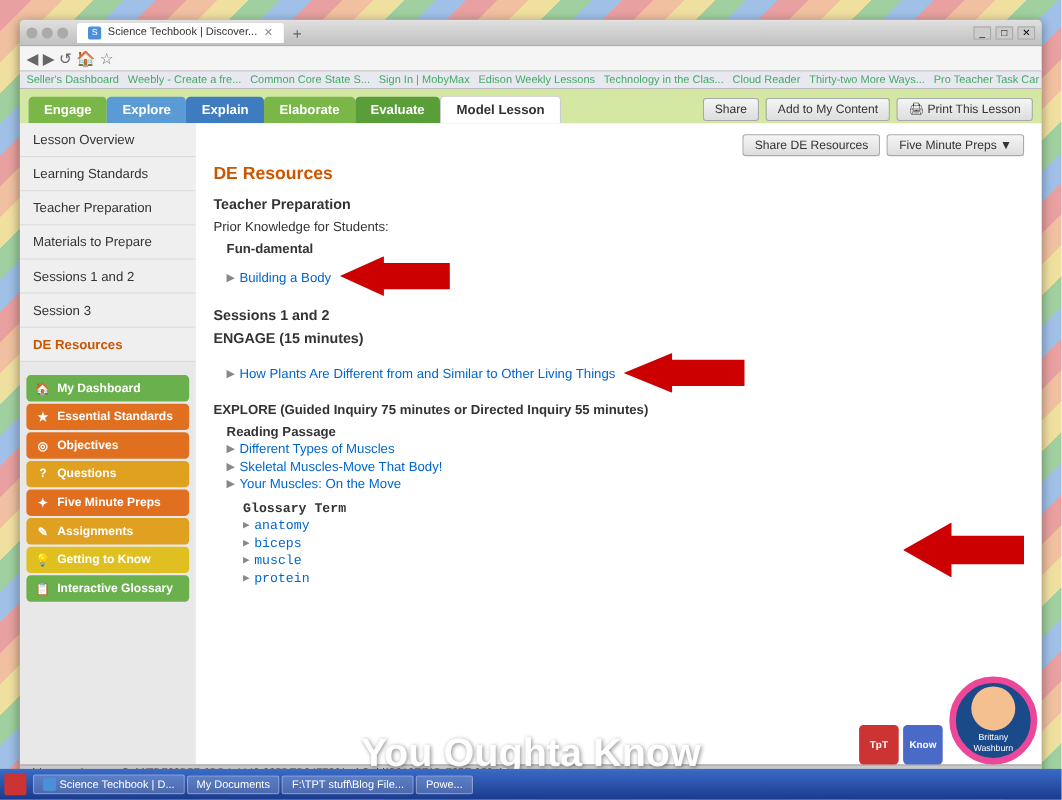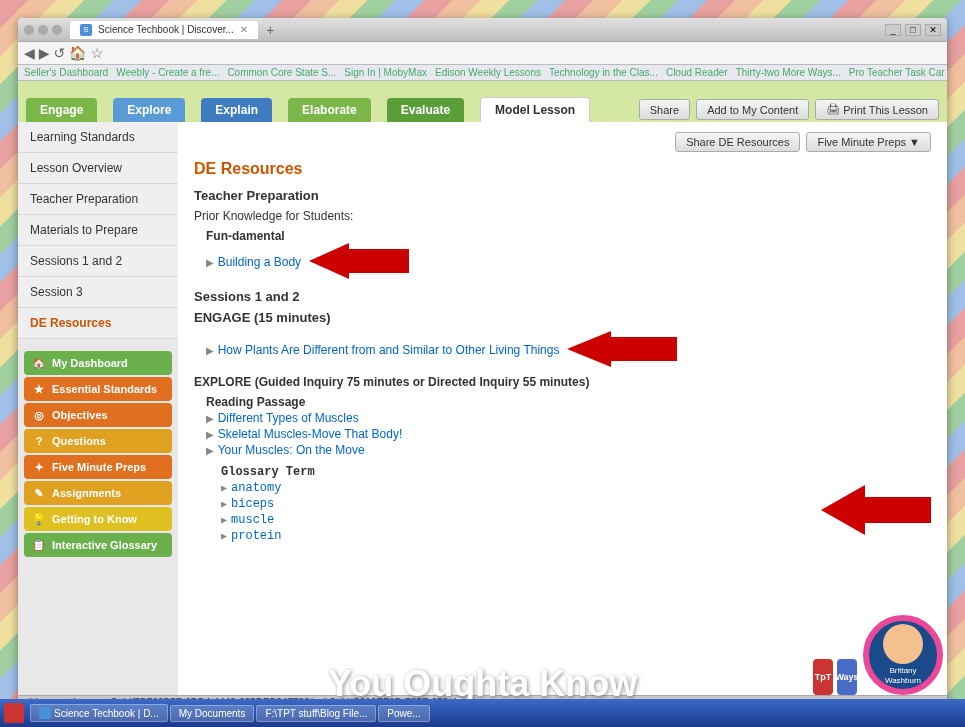--- a/index.html
+++ b/index.html
@@ -104,37 +104,37 @@
       color: #4a6;
       display: flex; align-items: center; gap: 2px;
     }
 
     
     .nav-tabs {
       background: #d4e8a4;
       padding: 6px 8px 0 8px;
       display: flex;
       align-items: flex-end;
-      gap: 16px;
+      gap: 0;
       border-bottom: none;
     }
     .nav-tab {
       padding: 5px 14px;
       border-radius: 4px 4px 0 0;
       font-size: 12px;
       font-weight: bold;
       cursor: pointer;
       color: white;
     }
     .nav-tab.engage { background: #7ab648; }
     .nav-tab.explore { background: #5b9bd5; }
     .nav-tab.explain { background: #3e7bbf; }
     .nav-tab.elaborate { background: #7ab648; }
     .nav-tab.evaluate { background: #5a9e3a; }
-    .nav-tab.model { background: white; color: #333; border: 1px solid #ccc; border-bottom: none; margin-top: 10px; }
+    .nav-tab.model { background: white; color: #333; border: 1px solid #ccc; border-bottom: none; }
     .action-btn {
       padding: 3px 10px;
       font-size: 11px;
       border-radius: 3px;
       cursor: pointer;
       border: 1px solid #aaa;
       background: linear-gradient(to bottom, #f5f5f5, #ddd);
       color: #333;
     }
     .action-btn.print { display: flex; align-items: center; gap: 3px; }
@@ -351,21 +351,21 @@
 
     .tpt-badges {
       position: absolute;
       bottom: 32px;
       right: 108px;
       display: flex;
       gap: 4px;
       z-index: 15;
     }
     .tpt-badge {
-      width: 20px; height: 36px;
+      width: 36px; height: 36px;
       background: #cc3333;
       border-radius: 4px;
       display: flex; align-items: center; justify-content: center;
       font-size: 9px;
       font-weight: bold;
       color: white;
     }
 
     .status-bar {
       background: #c8c8c8;
@@ -434,22 +434,22 @@
       <button class="action-btn print">
         <span>🖨</span>
         <span>Print This Lesson</span>
       </button>
     </div>
   </div>
 
   <div class="main-area">
 
     <div class="sidebar">
+      <div class="sidebar-item">Lesson Overview</div>
       <div class="sidebar-item">Learning Standards</div>
-      <div class="sidebar-item">Lesson Overview</div>
       <div class="sidebar-item">Teacher Preparation</div>
       <div class="sidebar-item">Materials to Prepare</div>
       <div class="sidebar-item">Sessions 1 and 2</div>
       <div class="sidebar-item">Session 3</div>
       <div class="sidebar-item active">DE Resources</div>
 
       <div class="sidebar-section">
         <div class="sidebar-btn dashboard">
           <span class="btn-icon">🏠</span>
           <span>My Dashboard</span>
@@ -585,21 +585,21 @@
 <div class="watermark">You Oughta Know</div>
 
 <div class="avatar-badge">
   <div class="avatar-face"></div>
   <div class="avatar-name">Brittany</div>
   <div class="avatar-name">Washburn</div>
 </div>
 
 <div class="tpt-badges">
   <div class="tpt-badge">TpT</div>
-  <div class="tpt-badge" style="background:#4a6ac8;">Ways</div>
+  <div class="tpt-badge" style="background:#4a6ac8;">Know</div>
 </div>
 
 <div class="taskbar">
   <div style="width:20px;height:20px;background:#cc3333;border-radius:2px;margin-right:4px;"></div>
   <div class="taskbar-item">
     <div class="taskbar-icon"></div>
     <span>Science Techbook | D...</span>
   </div>
   <div class="taskbar-item">
     <span>My Documents</span>

